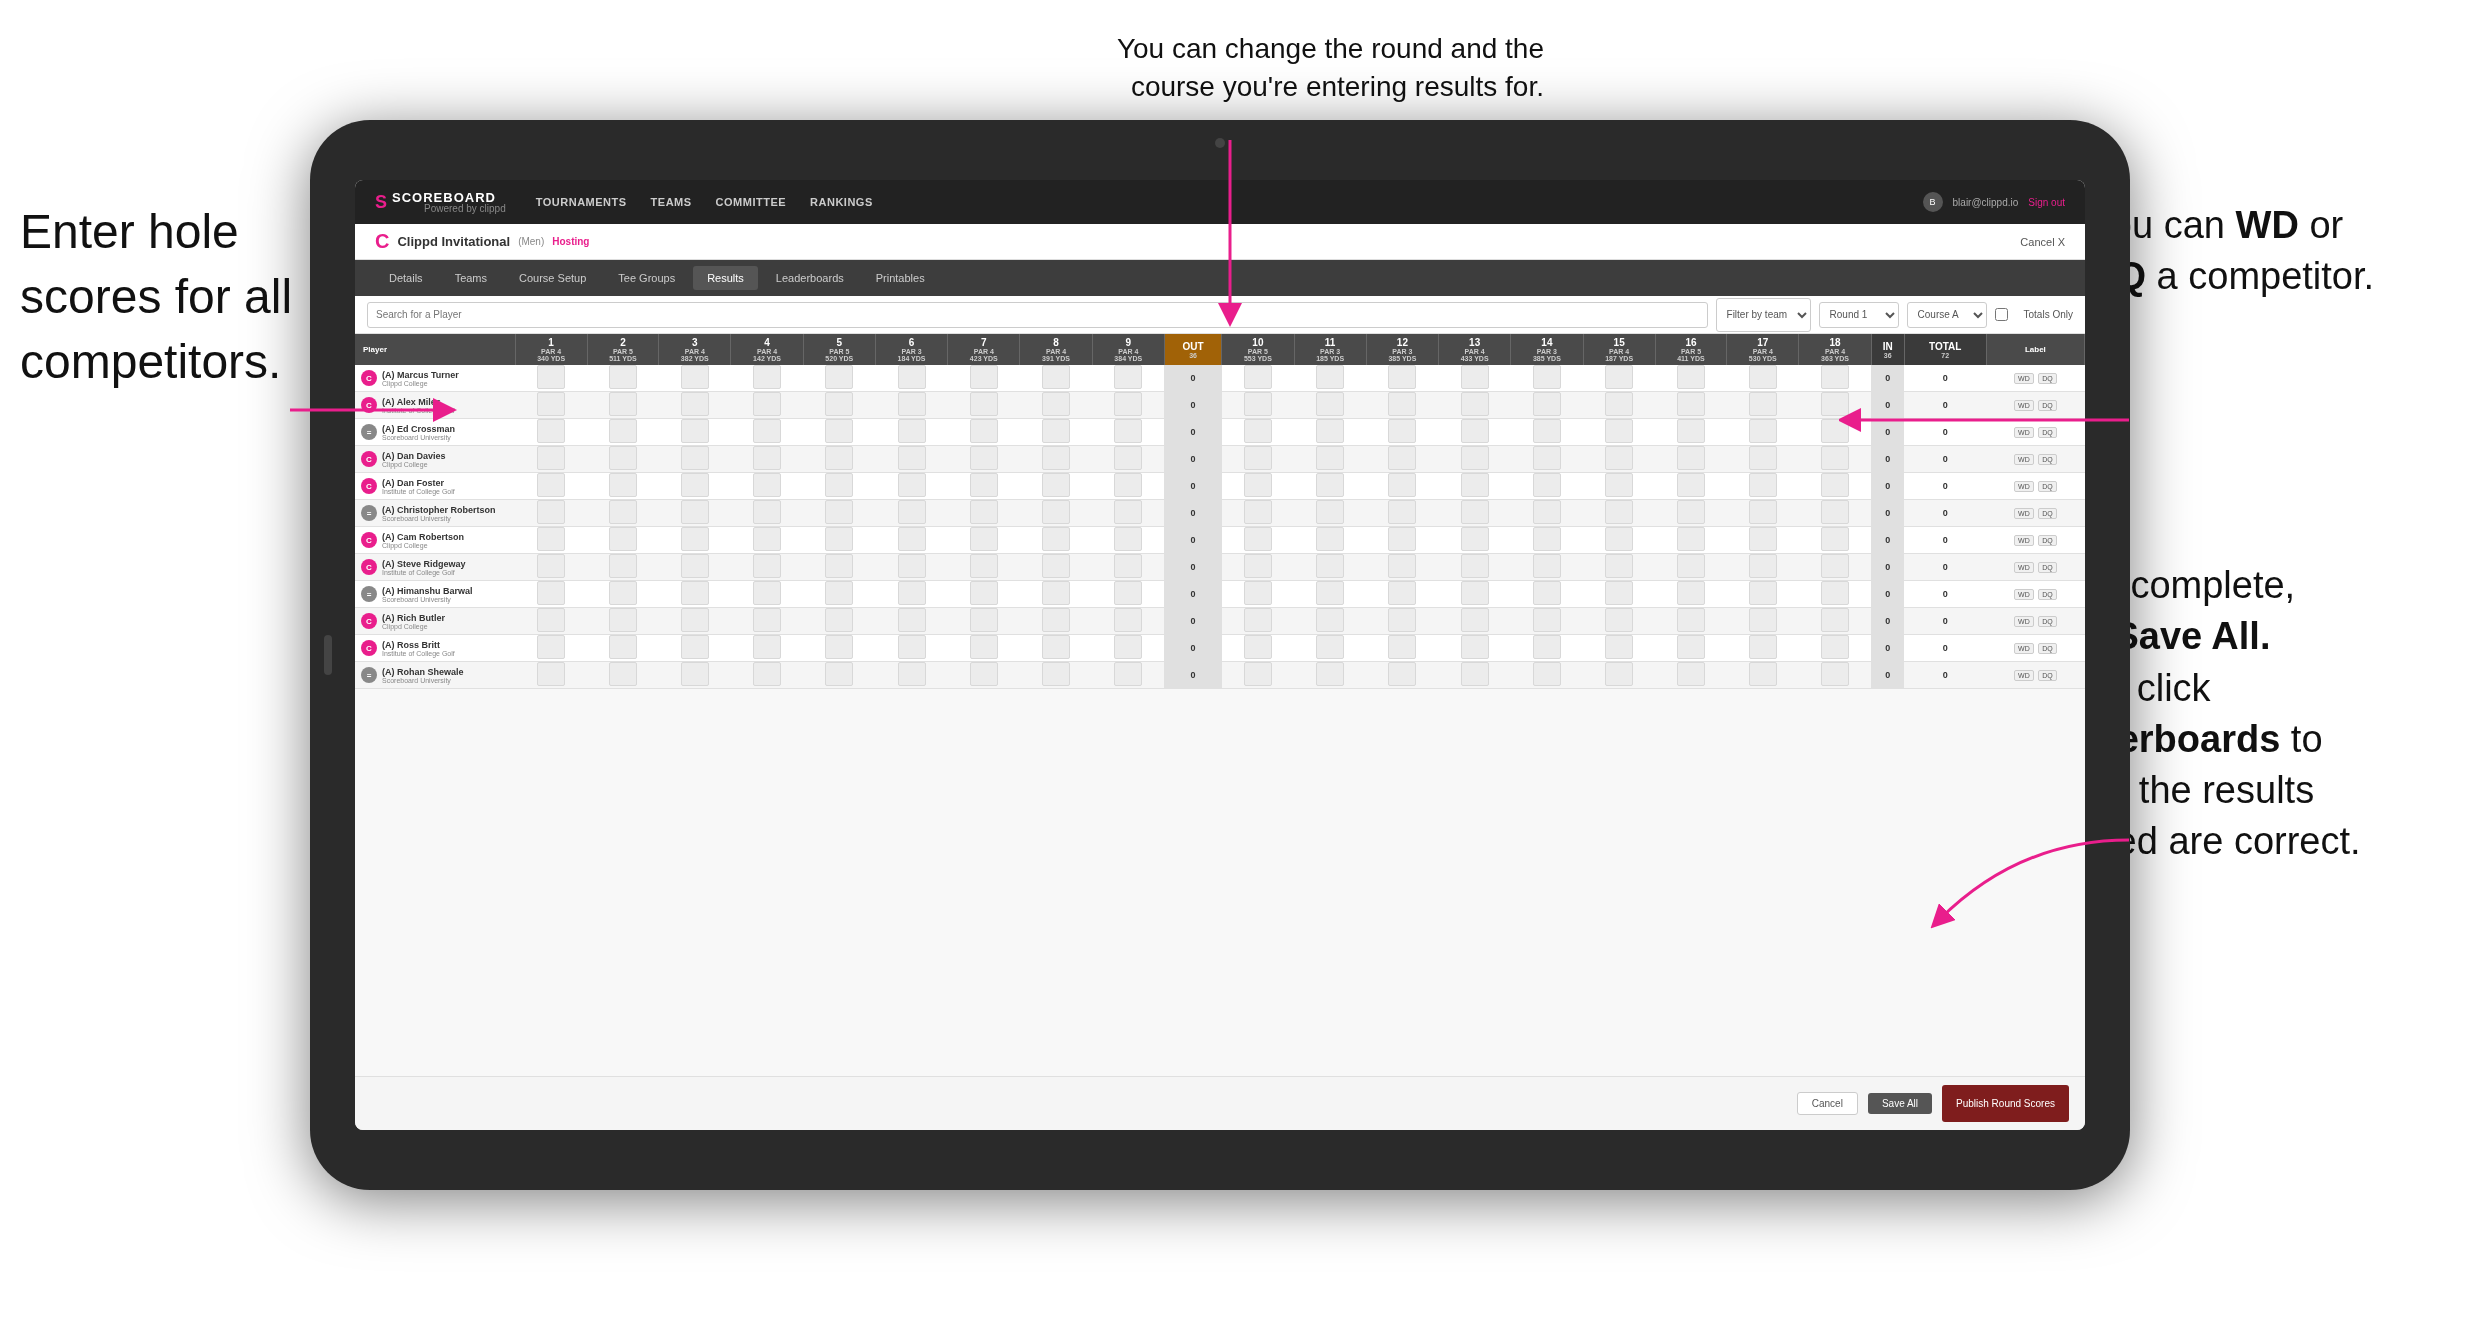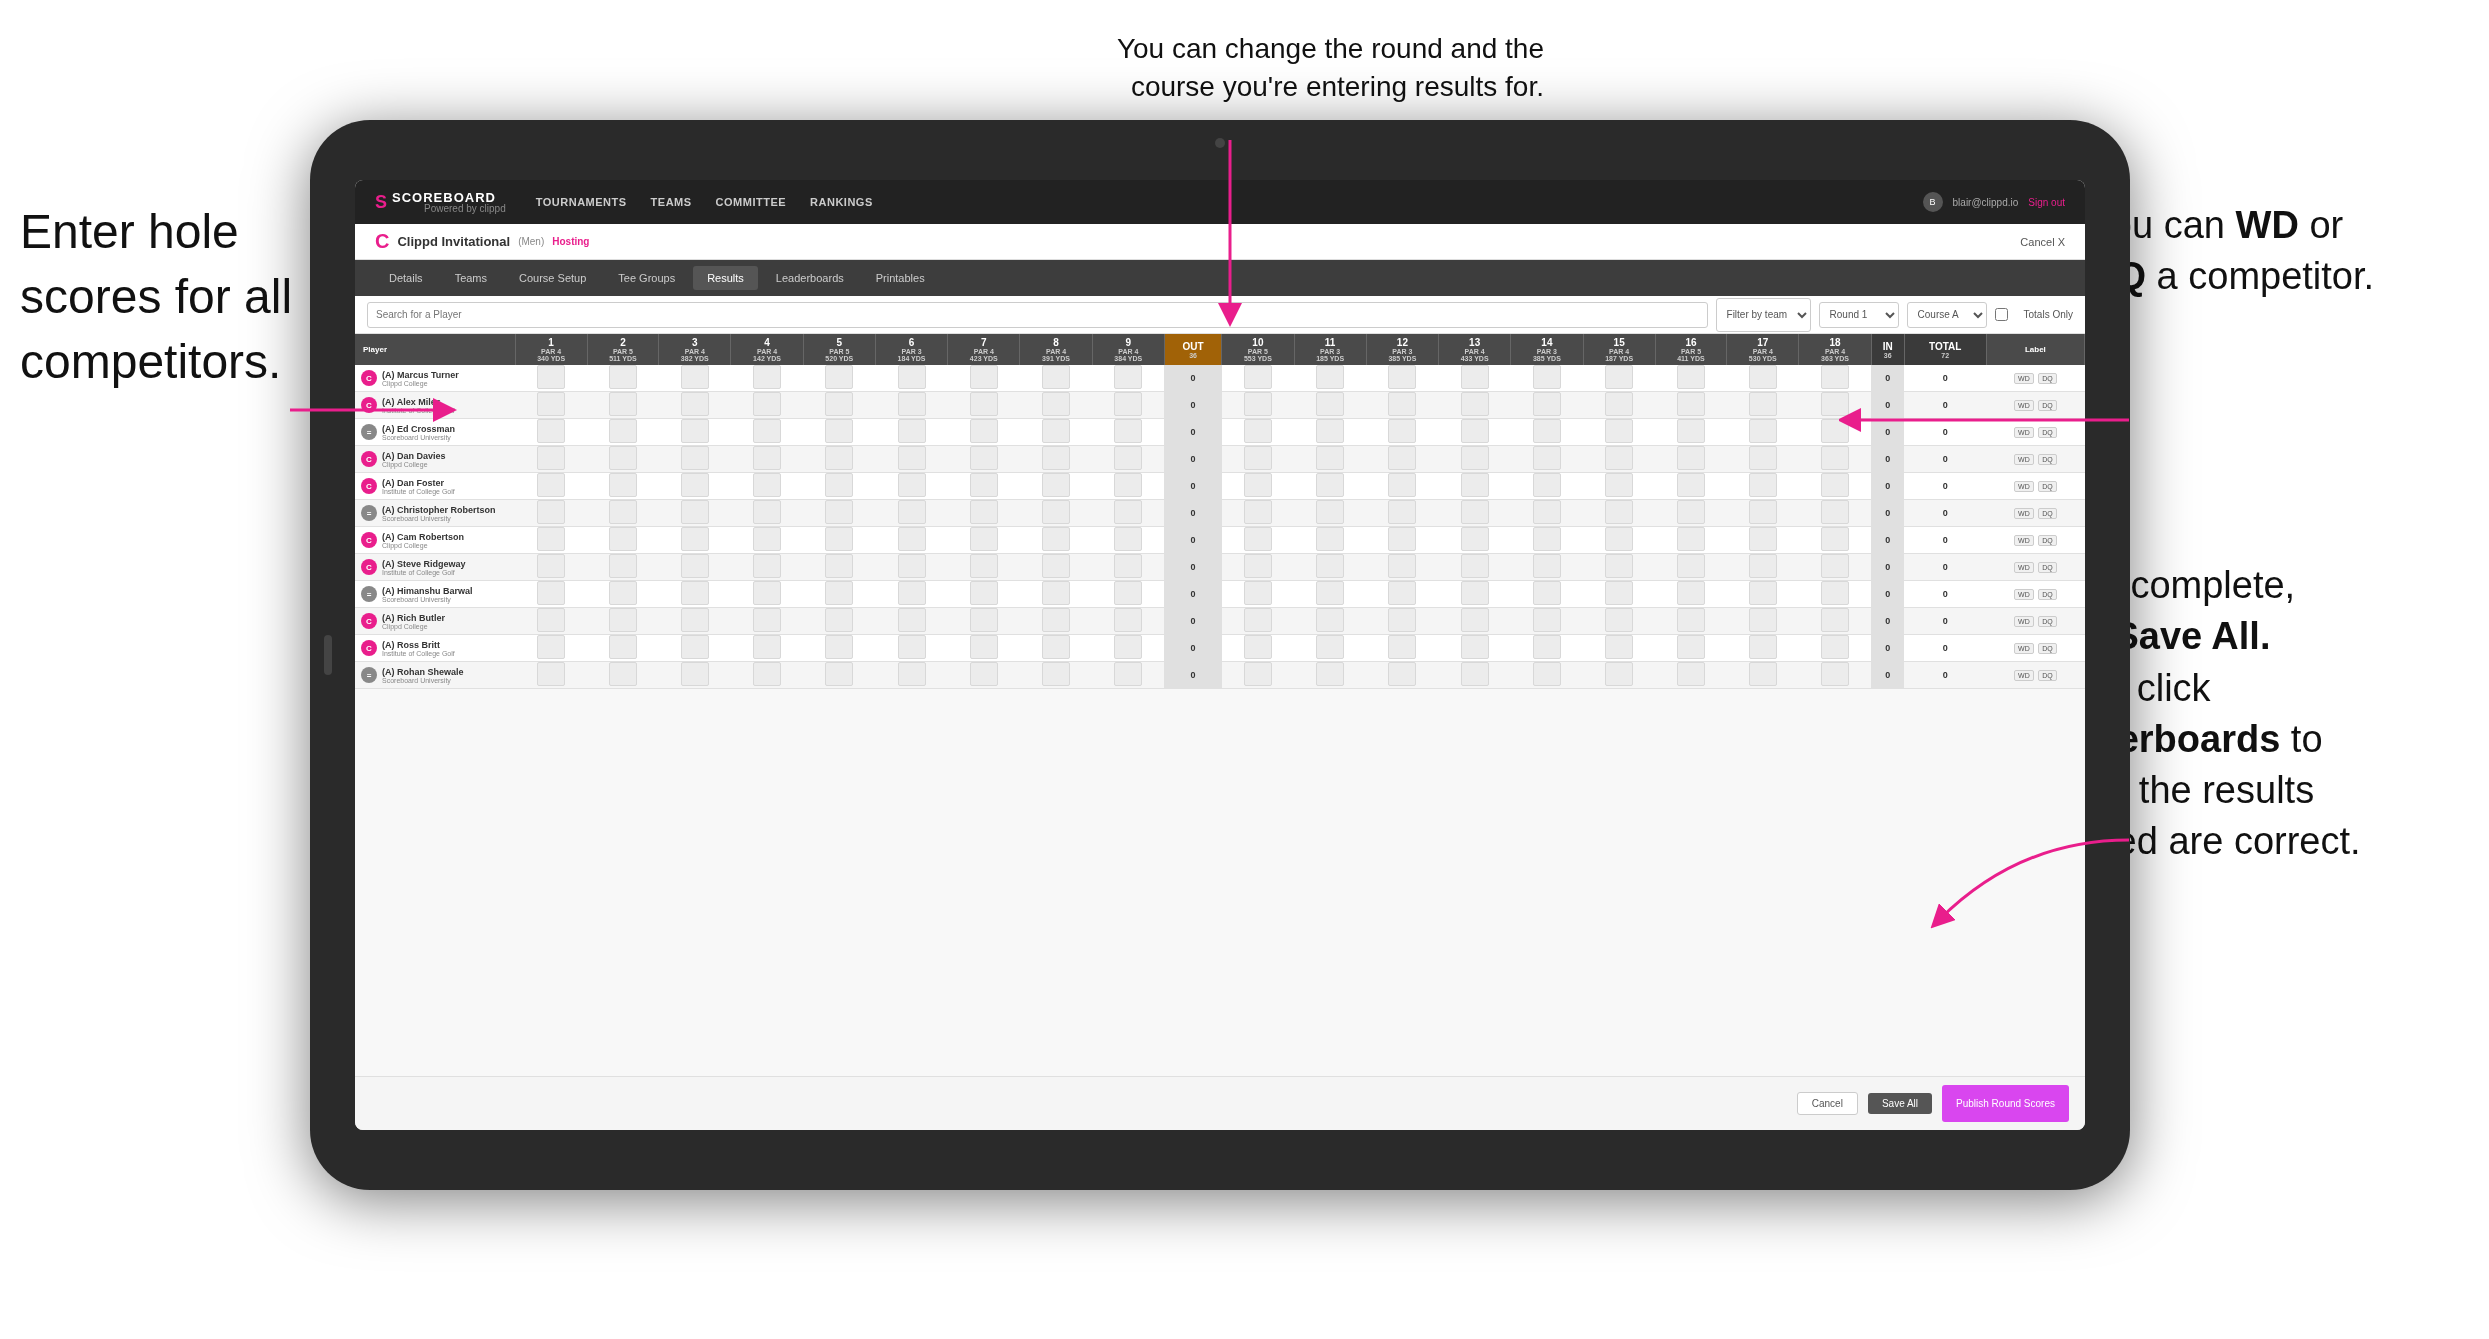--- a/index.html
+++ b/index.html
@@ -439,21 +439,21 @@
       background: #555;
       border-radius: 3px;
       cursor: pointer;
       color: #fff;
     }
 
     .btn-publish {
       padding: 13px 14px;
       font-size: 10px;
       border: none;
-      background: #d946ef;
+      background: #7f1d1d;
       border-radius: 3px;
       cursor: pointer;
       color: #fff;
     }
 
     svg.arrow-svg {
       position: absolute;
       pointer-events: none;
     }
   </style>

